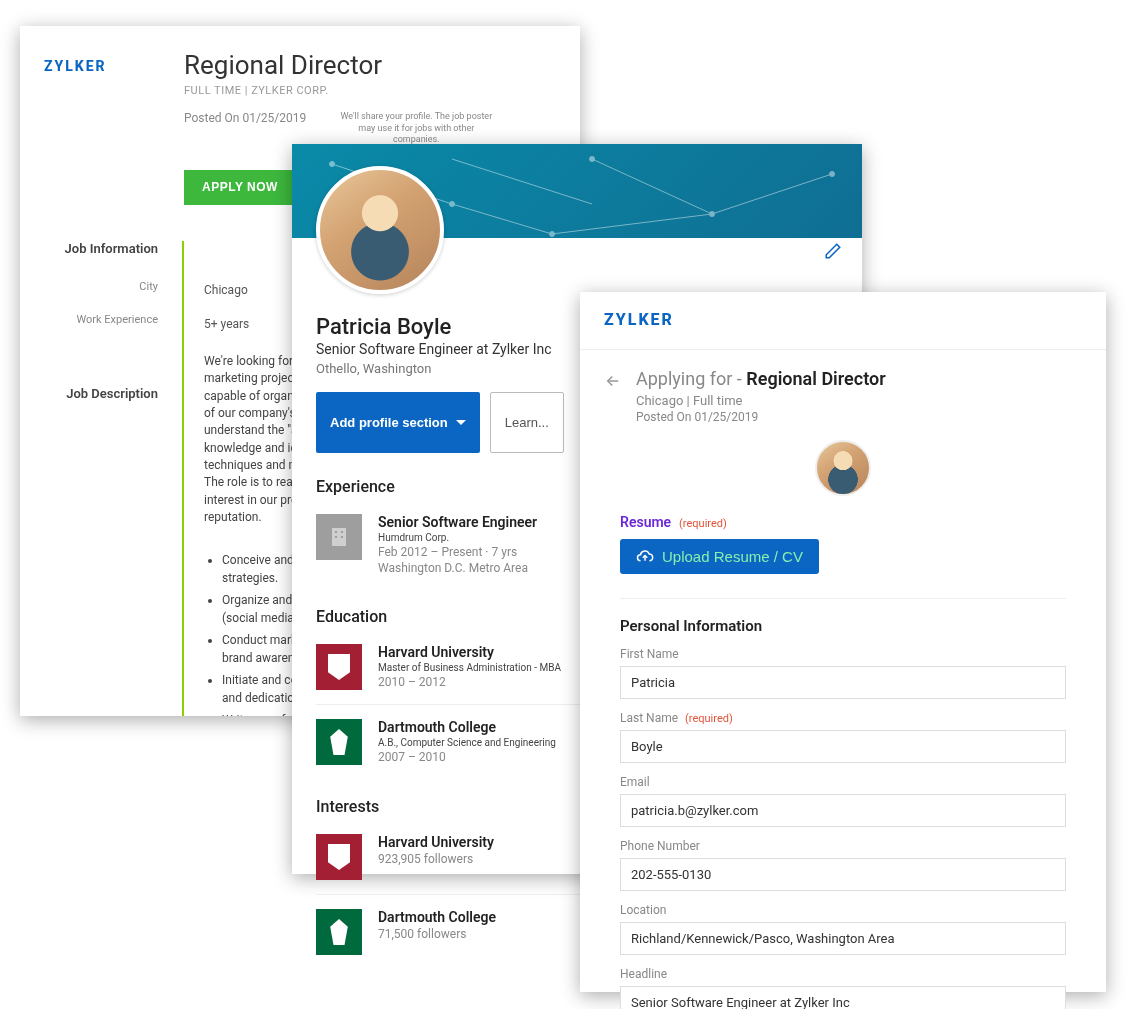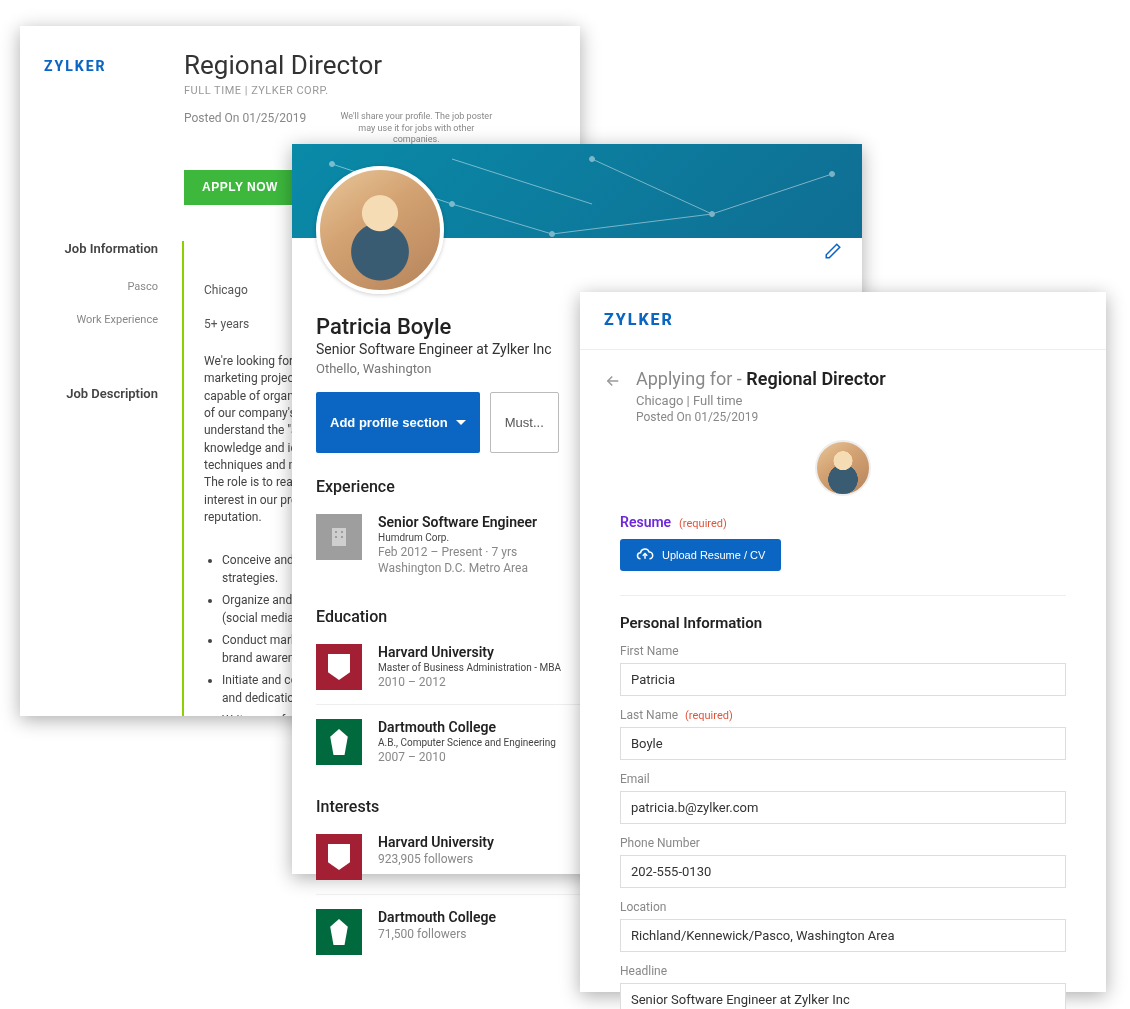--- a/index.html
+++ b/index.html
@@ -81,21 +81,21 @@
   .back-arrow { font-size:18px; color:#888; padding-top:4px; cursor:pointer; }
   .apply-title { font-size:18px; color:#888; font-weight:400; }
   .apply-title b { color:#222; font-weight:600; }
   .apply-sub { font-size:13px; color:#888; margin-top:4px; }
   .apply-sub2 { font-size:12px; color:#888; margin-top:2px; }
   .avatar-sm { width:56px; height:56px; border-radius:50%; border:2px solid #eee; margin: 16px auto 0 auto; overflow:hidden; background: linear-gradient(145deg,#e8c79a 0%, #d4a373 40%, #b5835a 100%); position:relative; }
   .avatar-sm::after { content:""; position:absolute; inset:0; background: radial-gradient(circle at 50% 36%, #f6dcb5 0%, #f6dcb5 22%, transparent 23%), radial-gradient(circle at 50% 72%, #3a5c72 0%, #3a5c72 32%, transparent 33%); }
   .form-body { padding: 16px 40px 24px 40px; }
   .resume-label { font-size:14px; font-weight:600; color:#6d28d9; }
   .req { color:#e2533a; font-size:11px; font-weight:400; margin-left:4px; }
-  .btn-upload { background:#0A66C2; color:#ffffff; border:none; padding:9px 16px; font-size:11px; font-weight:500; margin-top:8px; cursor:pointer; border-radius:3px; display:inline-flex; align-items:center; gap:8px; }
+  .btn-upload { background:#0A66C2; color:#86efac; border:none; padding:9px 16px; font-size:15px; font-weight:500; margin-top:8px; cursor:pointer; border-radius:3px; display:inline-flex; align-items:center; gap:8px; }
   .form-section-title { font-size:15px; font-weight:600; color:#222; margin-top:24px; padding-top:18px; border-top:1px solid #eee; }
   .field { margin-top:12px; }
   .field-label { font-size:12px; color:#888; margin-bottom:5px; display:block; }
   .field-input { width:100%; border:1px solid #ddd; padding:8px 10px; font-size:13px; color:#333; font-family:inherit; }
 </style>
 </head>
 <body>
 
 <div class="card job-card">
   <div class="job-header">
@@ -118,21 +118,21 @@
       <div class="job-buttons">
         <button class="btn-apply">APPLY NOW</button>
         <button class="btn-linkedin">Apply with LinkedIn</button>
       </div>
     </div>
   </div>
 
   <div class="job-body">
     <div class="job-labels">
       <div class="section-h">Job Information</div>
-      <div class="field-l">Pasco</div>
+      <div class="field-l">City</div>
       <div class="field-l">Work Experience</div>
       <div class="spacer"></div>
       <div class="section-h">Job Description</div>
     </div>
     <div class="job-values">
       <div class="val val-first">Chicago</div>
       <div class="val">5+ years</div>
       <div class="job-desc">We're looking for a talented Marketing Head to undertake marketing projects for the benefit of our company. Must be capable of  organize creative campaigns and promotional events of our company's brand value. The ideal candidate must understand the "art" of marketing, have a constant thirst for knowledge and ideas and must bring forth a strong arsenal of techniques and methods to products, services and public image. The role is to reach out to customers and cultivate the customer's interest in our products and services in that strengthen our reputation.</div>
       <ul class="job-list">
         <li>Conceive and develop efficient and intuitive marketing strategies.</li>
@@ -177,21 +177,21 @@
   <div class="profile-body">
     <div class="p-name">Patricia Boyle</div>
     <div class="p-headline">Senior Software Engineer at Zylker Inc</div>
     <div class="p-location">Othello, Washington</div>
 
     <div class="p-actions">
       <button class="btn-add-section">
         <span>Add profile section</span>
         <span class="caret-down"></span>
       </button>
-      <button class="btn-more">Must...</button>
+      <button class="btn-more">Learn...</button>
     </div>
 
     <div class="section-title">Experience</div>
     <div class="exp-item">
       <div class="thumb thumb-gray">
         <svg width="24" height="24" viewBox="0 0 24 24" fill="#cfcfcf">
             <rect x="5" y="3" width="14" height="18"></rect>
             <rect x="8" y="6" width="2" height="2" fill="#9e9e9e"></rect>
             <rect x="14" y="6" width="2" height="2" fill="#9e9e9e"></rect>
             <rect x="8" y="11" width="2" height="2" fill="#9e9e9e"></rect>

